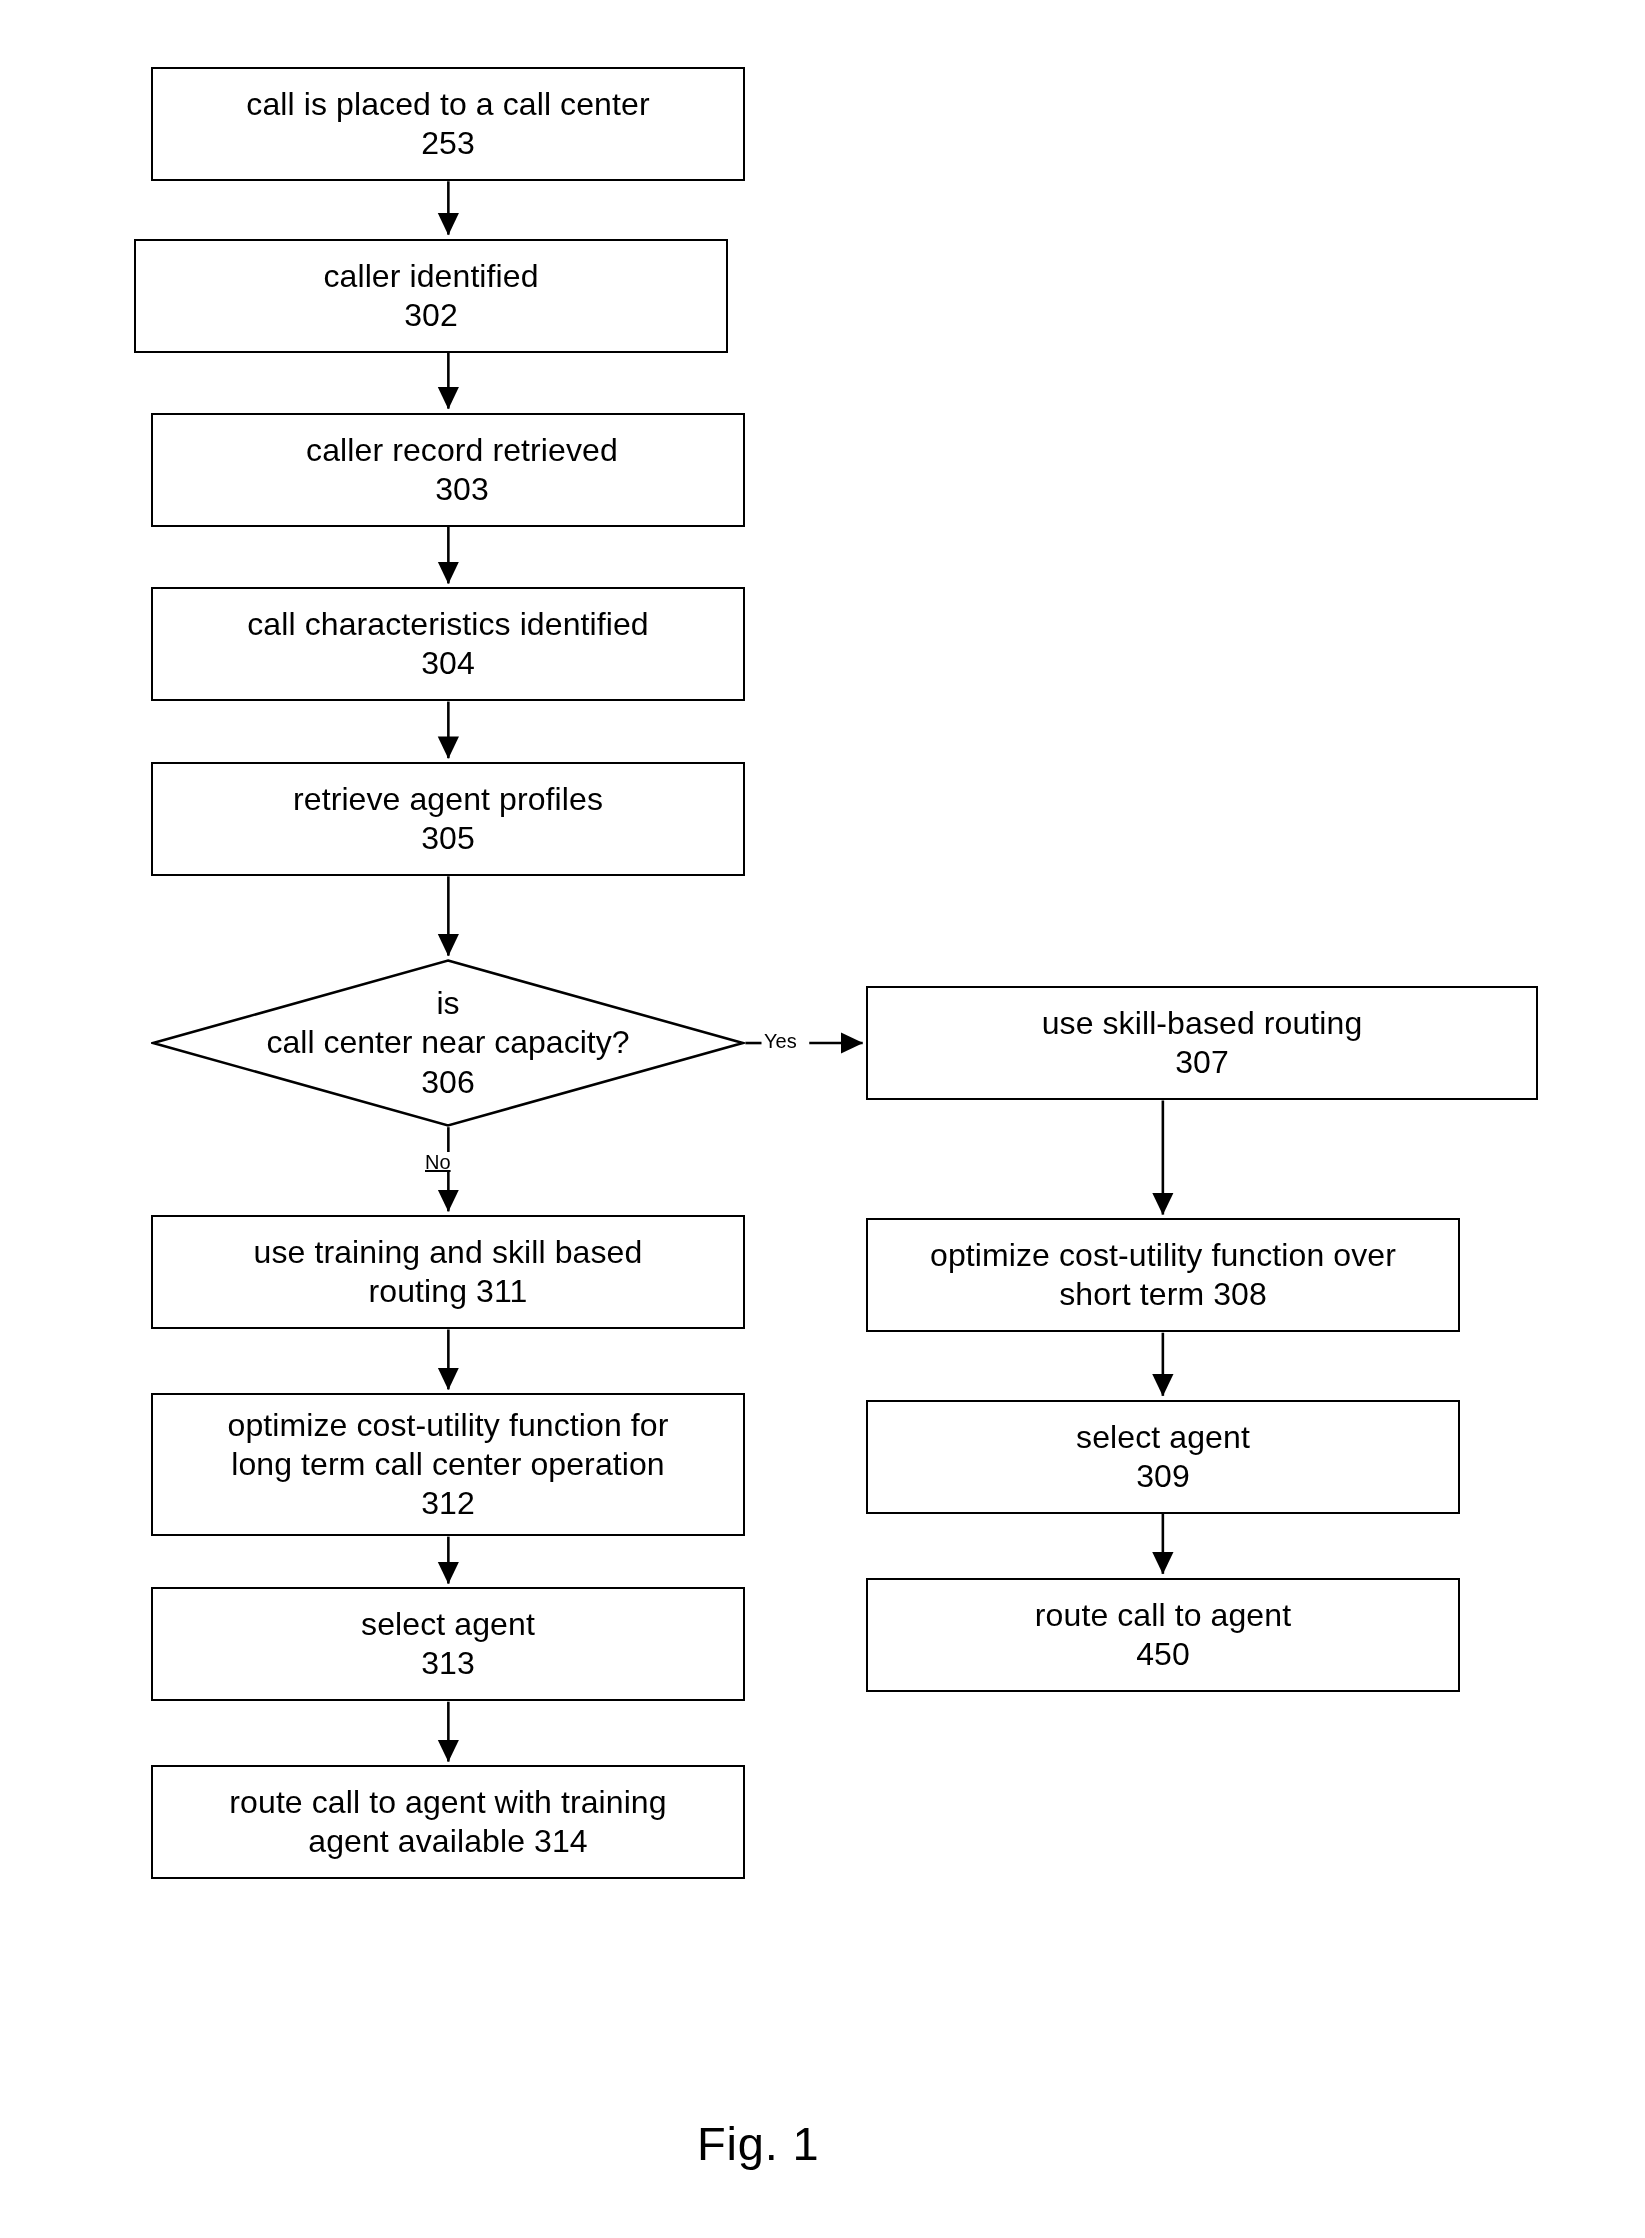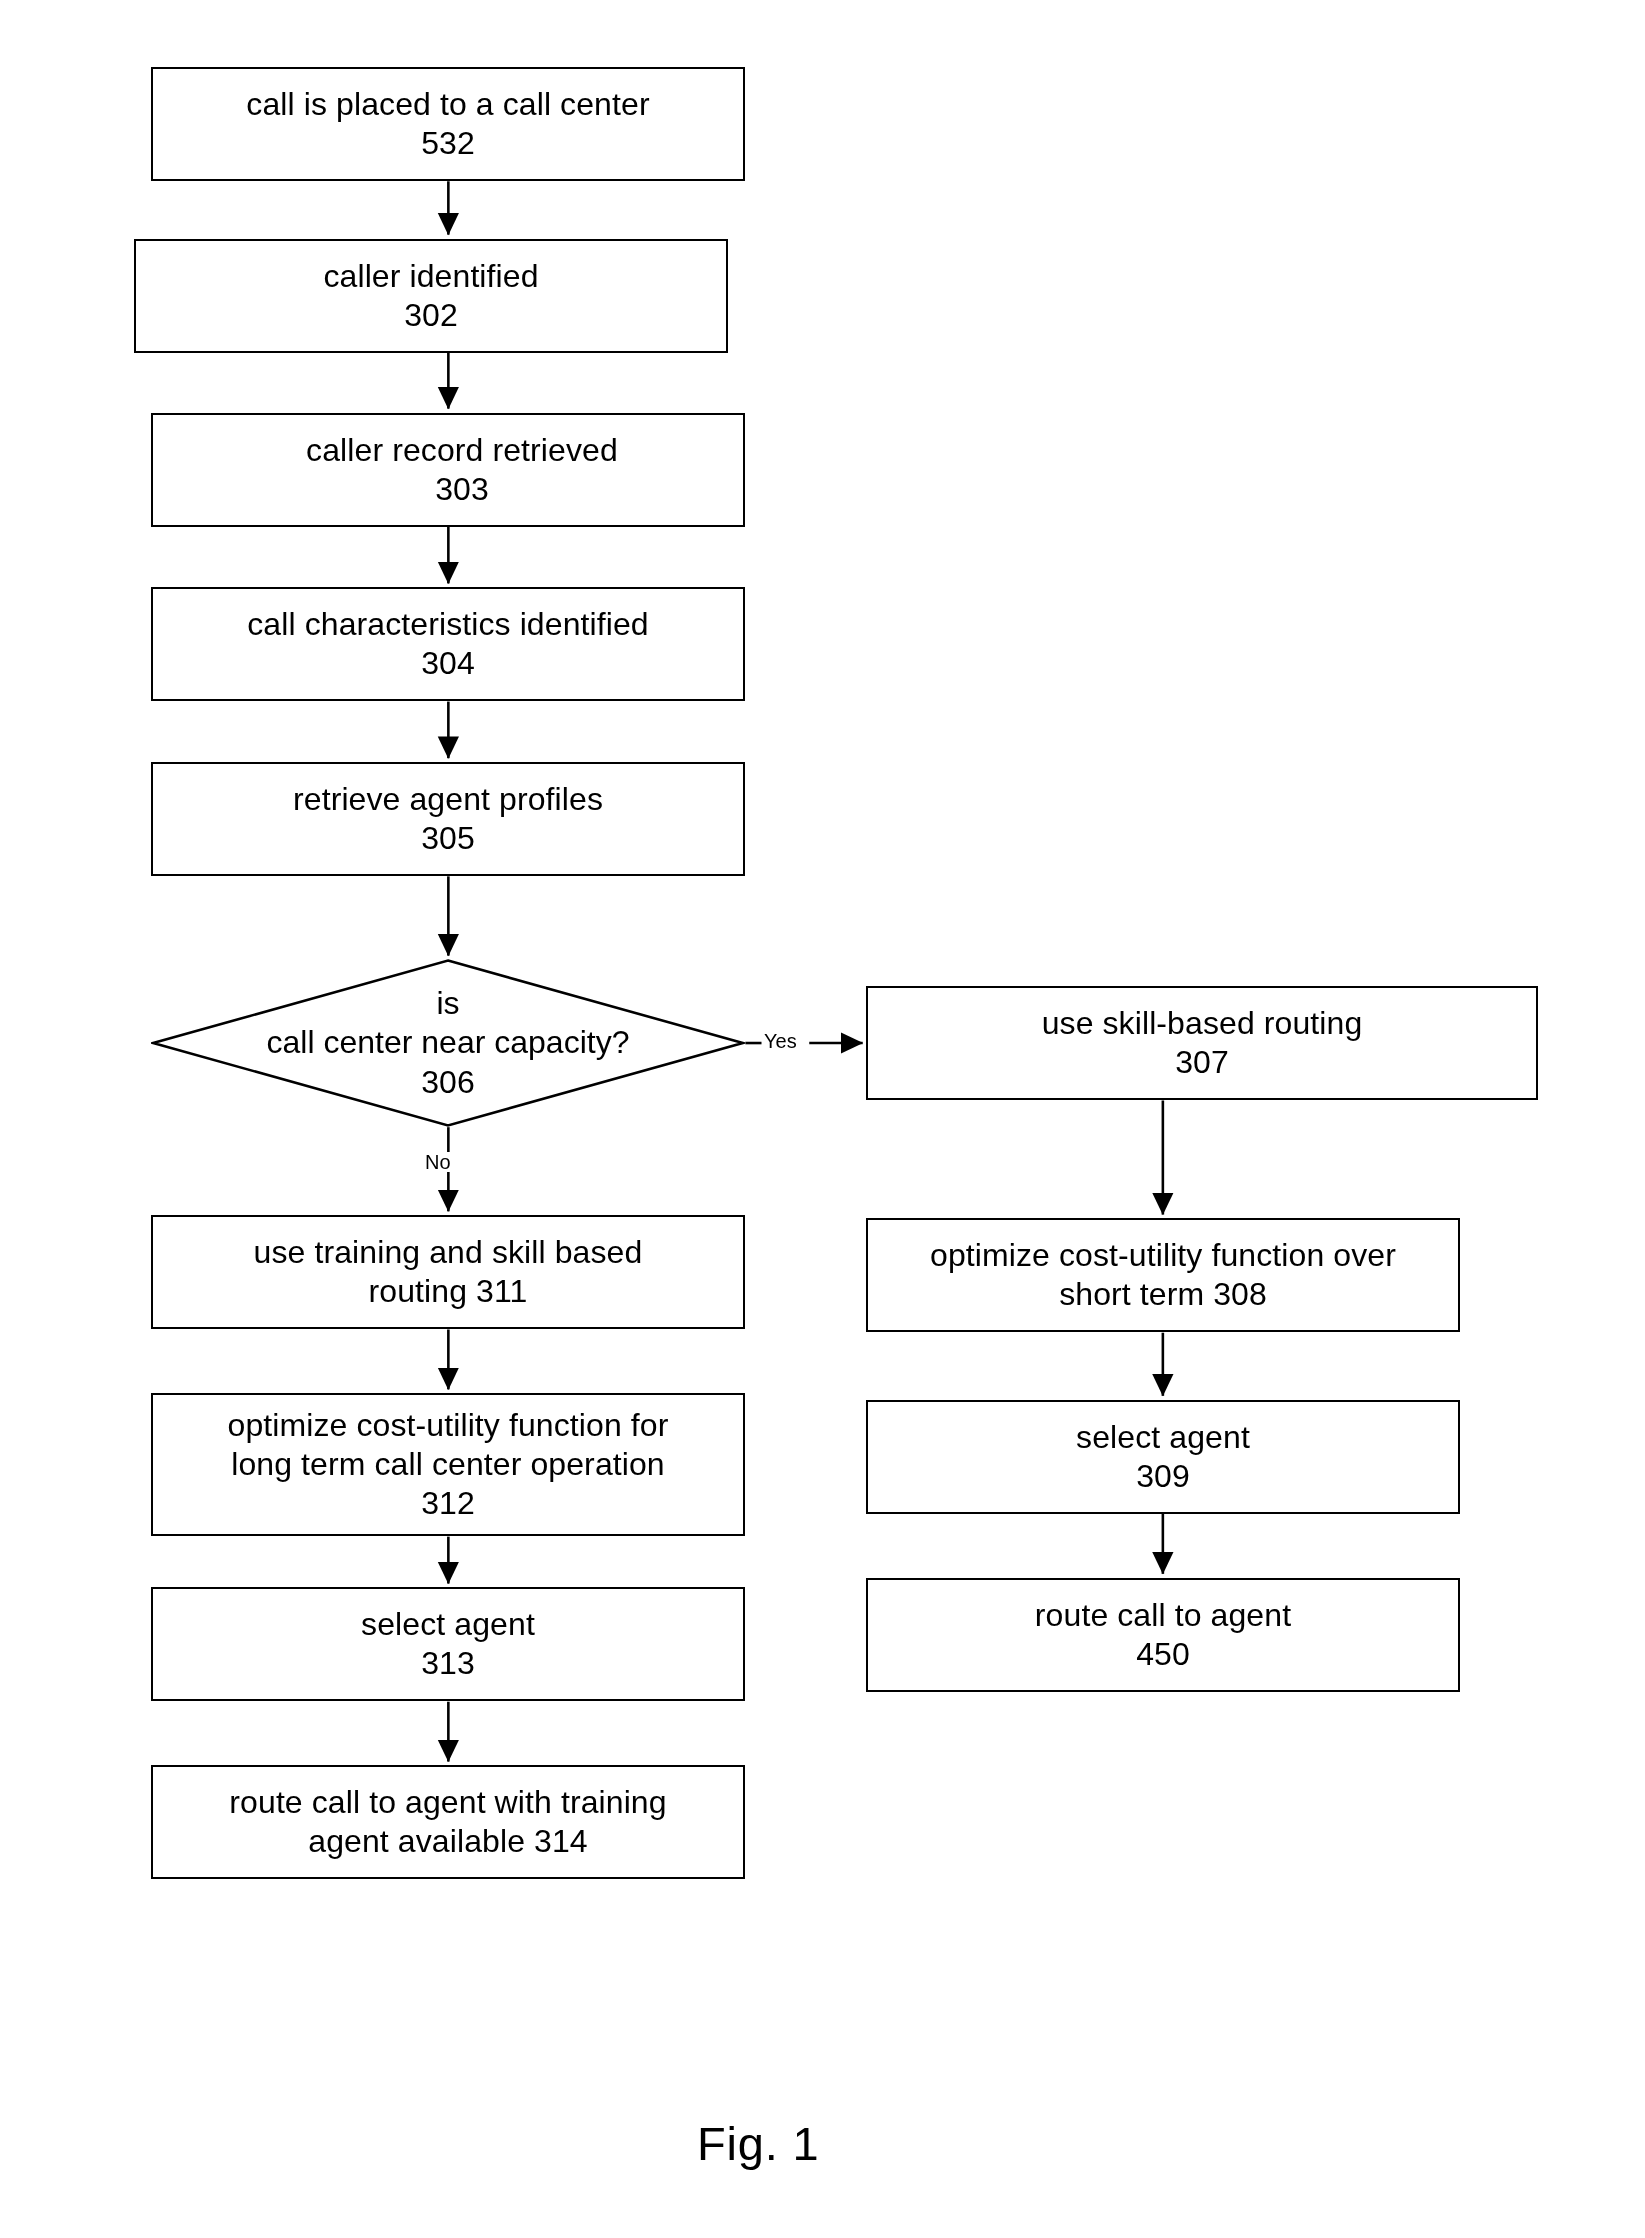--- a/index.html
+++ b/index.html
@@ -120,21 +120,21 @@
       <line x1="1437" y1="1871" x2="1437" y2="1945"></line>
     </g>
 
     <g stroke="#000000" stroke-width="3.2" fill="none">
       <line x1="921" y1="1289" x2="941" y2="1289"></line>
     </g>
   </svg>
 
   <div class="node" style="left:151px; top:67px; width:594px; height:114px;">
     <span class="node-inner">call is placed to a call center
-532</span>
+253</span>
   </div>
 
   <div class="node" style="left:134px; top:239px; width:594px; height:114px;">
     <span class="node-inner">caller identified
 302</span>
   </div>
 
   <div class="node" style="left:151px; top:413px; width:594px; height:114px;padding-left:36px;">
     <span class="node-inner">caller record retrieved
 303</span>
@@ -197,21 +197,21 @@
 
   <div class="node" style="left:151px; top:1765px; width:594px; height:114px;">
     <span class="node-inner">route call to agent with training
 agent available   314</span>
   </div>
 
   <div class="edge-label" style="left:764px; top:1031px;">
     <span>Yes</span>
   </div>
 
-  <div class="edge-label" style="left:425px; top:1152px;">
+  <div class="edge-label" style="left:425px; top:1152px;text-decoration:underline;">
     <span>No</span>
   </div>
 
   <div class="fig-caption" style="left:697px; top:2120px;">
     <span>Fig. 1</span>
   </div>
 
 </div>
 
 

